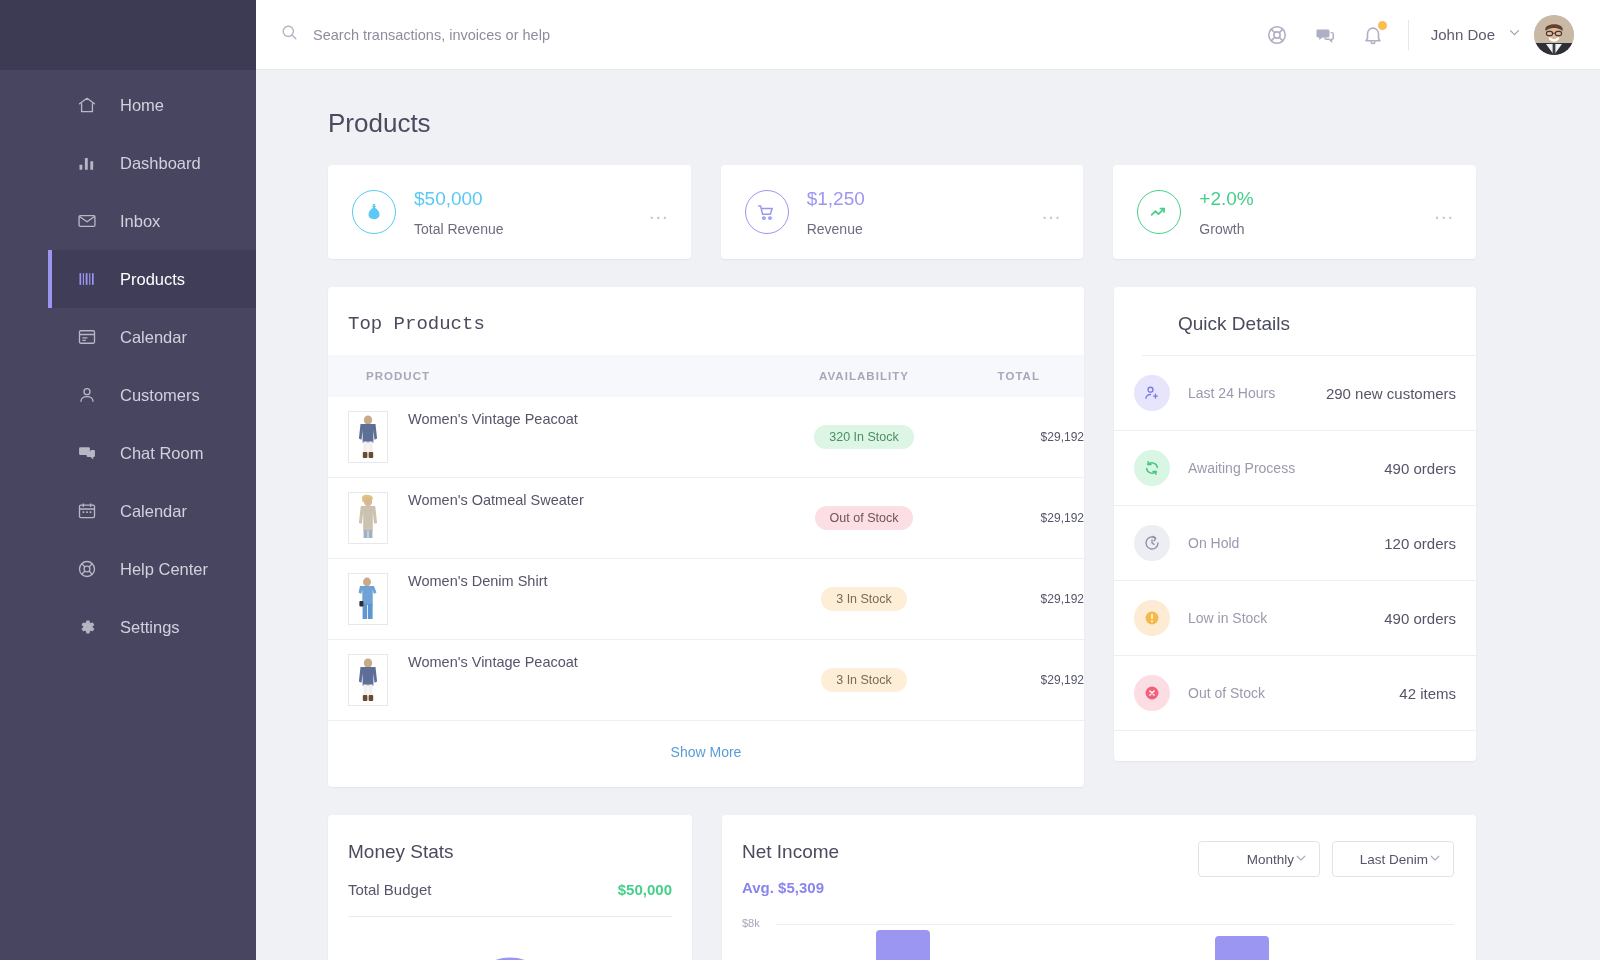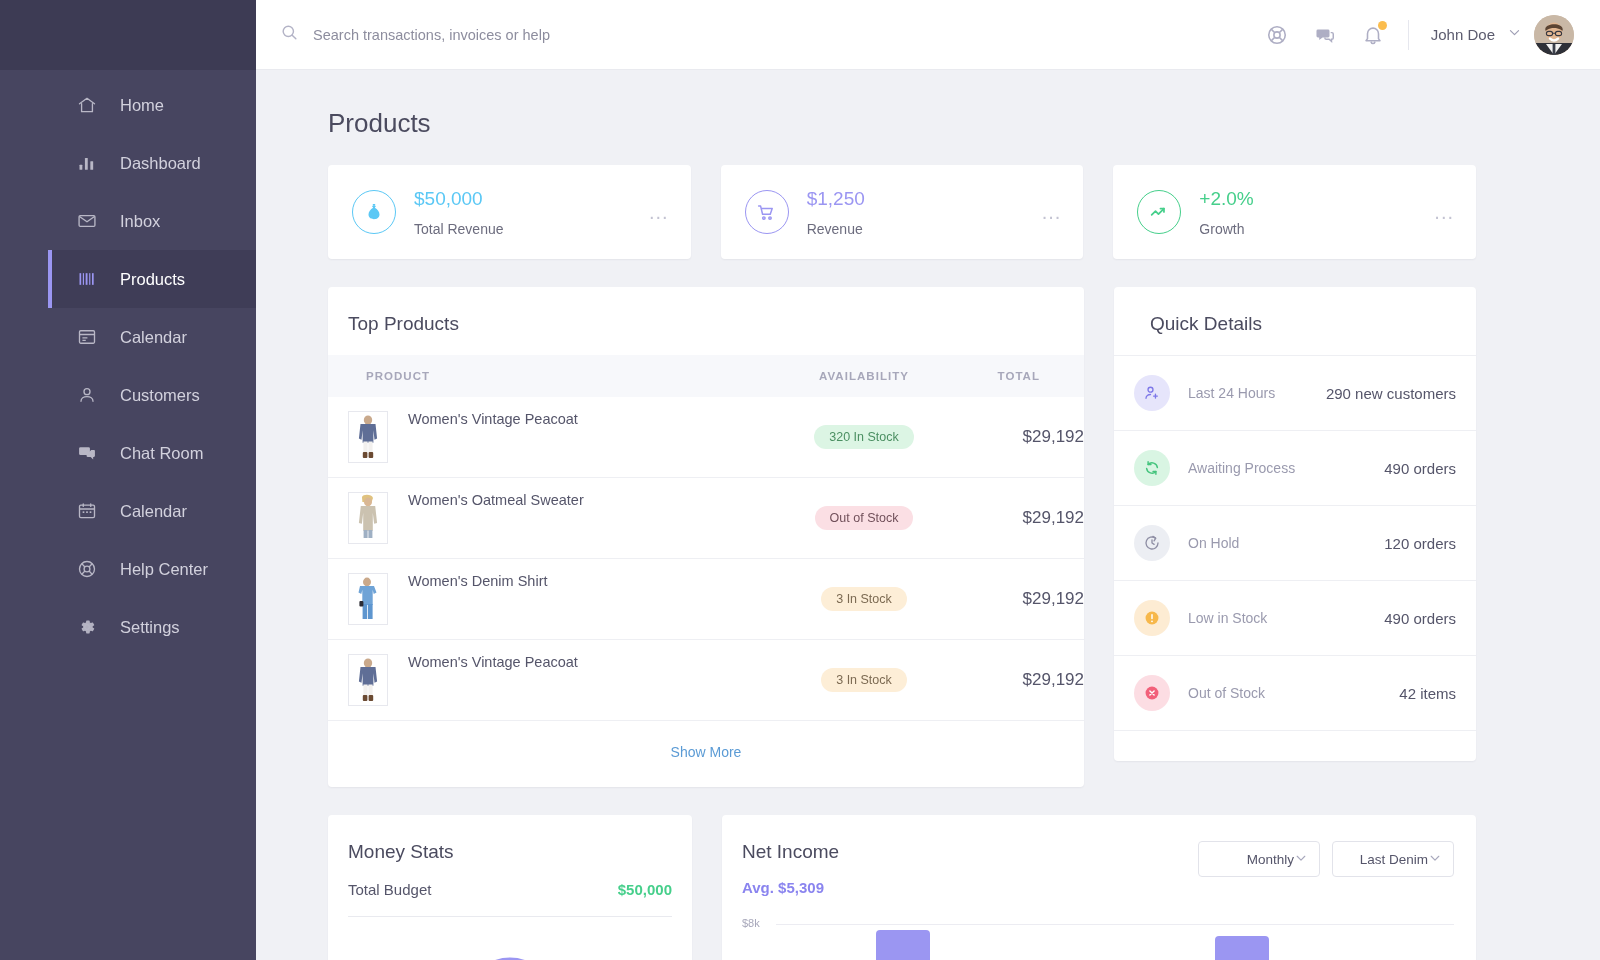--- a/index.html
+++ b/index.html
@@ -79,21 +79,21 @@
     border:1.5px solid currentColor; display:flex; align-items:center; justify-content:center;
     flex:0 0 44px;
   }
   .stat-texts { margin-left:18px; flex:1; }
   .stat-value { font-size:19px; line-height:1.25; }
   .stat-label { font-size:14px; color:#6c6c7e; margin-top:11px; }
   .dots { color:#c3c3d2; font-size:20px; letter-spacing:1px; line-height:1; cursor:pointer; }
 
   
   .mid-row { display:flex; gap:30px; margin-top:28px; align-items:flex-start; }
-  .panel-title { font-size:19px; color:#4b4b5f; padding:26px 0 20px 20px; }
+  .panel-title { font-size:19px; color:#4b4b5f; padding:26px 0 20px 20px;font-family:Liberation Mono, monospace; }
 
   
   .products-card { flex:0 0 756px; }
   table.products { width:100%; border-collapse:collapse; }
   table.products thead th {
     background:#f7f8fb; color:#a7a7ba; font-size:11.5px; letter-spacing:.09em;
     font-weight:700; text-transform:uppercase; padding:15px 0; text-align:left;
   }
   table.products thead th.c1 { padding-left:38px; }
   table.products thead th.c2 { text-align:center; width:180px; }
@@ -104,27 +104,27 @@
   .thumb { width:40px; height:52px; border:1px solid #e7e8ee; background:#fff; position:relative; overflow:hidden; flex:0 0 40px; }
   .prod-name { font-size:14.5px; color:#55556a; }
   .avail-cell { text-align:center; }
   .badge {
     display:inline-block; padding:6px 15px; border-radius:12px;
     font-size:12.5px; line-height:1;
   }
   .badge.green { background:#dcf5e4; color:#4b8f62; }
   .badge.red   { background:#fbdfe4; color:#71505a; }
   .badge.amber { background:#fdeed7; color:#7c6a52; }
-  .total-cell { text-align:right; padding-right:44px; font-size:17px; color:#55556a; }
+  .total-cell { text-align:right; padding-right:44px; font-size:12px; color:#55556a; }
   .show-more { text-align:center; padding:22px 0 26px; }
   .show-more a { color:#5b9bd5; font-size:14px; text-decoration:none; cursor:pointer; }
 
   
   .quick-card { flex:1; }
-  .qd-head { padding:26px 0 20px 36px; font-size:19px; color:#4b4b5f; border-bottom:1px solid #eeeff3; }
+  .qd-head { padding:26px 0 20px 36px; font-size:19px; color:#4b4b5f; border-bottom:1px solid #eeeff3;margin-left:28px; }
   .qd-row {
     display:flex; align-items:center; gap:18px;
     padding:19px 20px 19px 20px; border-bottom:1px solid #eeeff3;
   }
   .qd-row:last-child { border-bottom:1px solid #eeeff3; }
   .qd-ico { width:36px; height:36px; border-radius:50%; display:flex; align-items:center; justify-content:center; flex:0 0 36px; }
   .qd-label { font-size:14px; color:#9a9aae; flex:1; }
   .qd-val { font-size:15px; color:#55556a; }
   .qd-pad { height:30px; }
 

